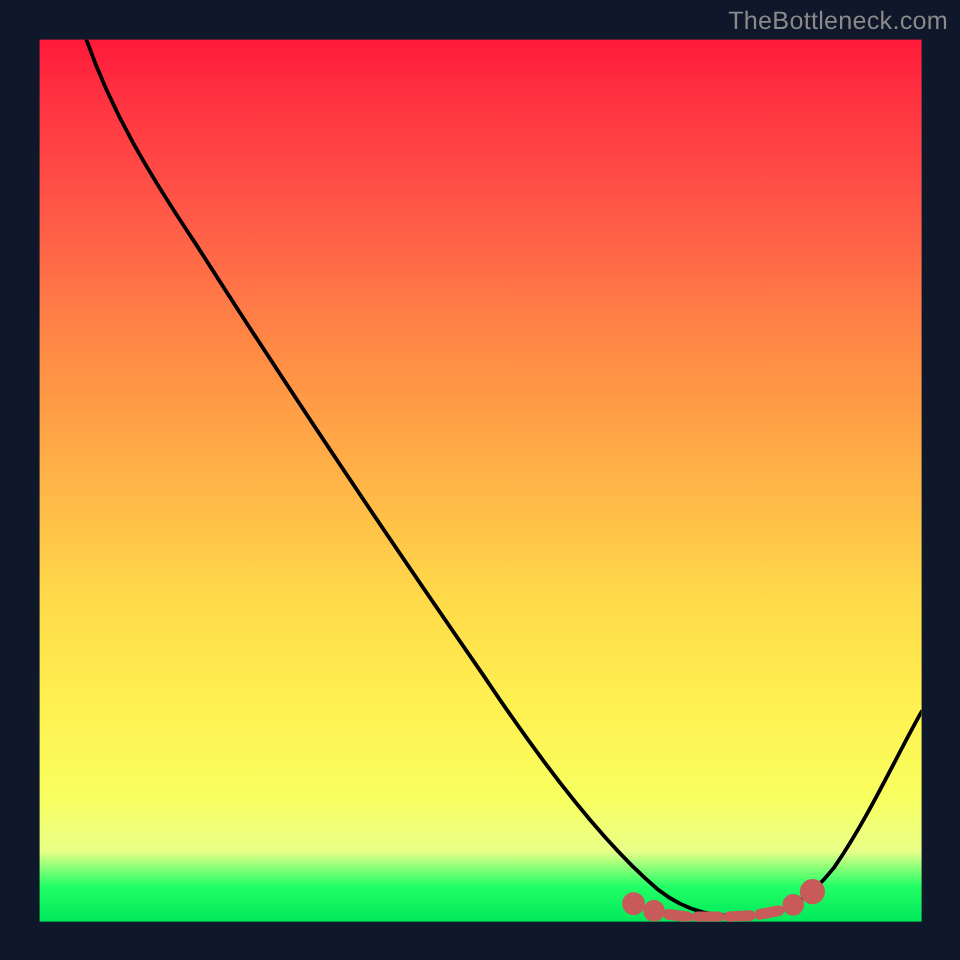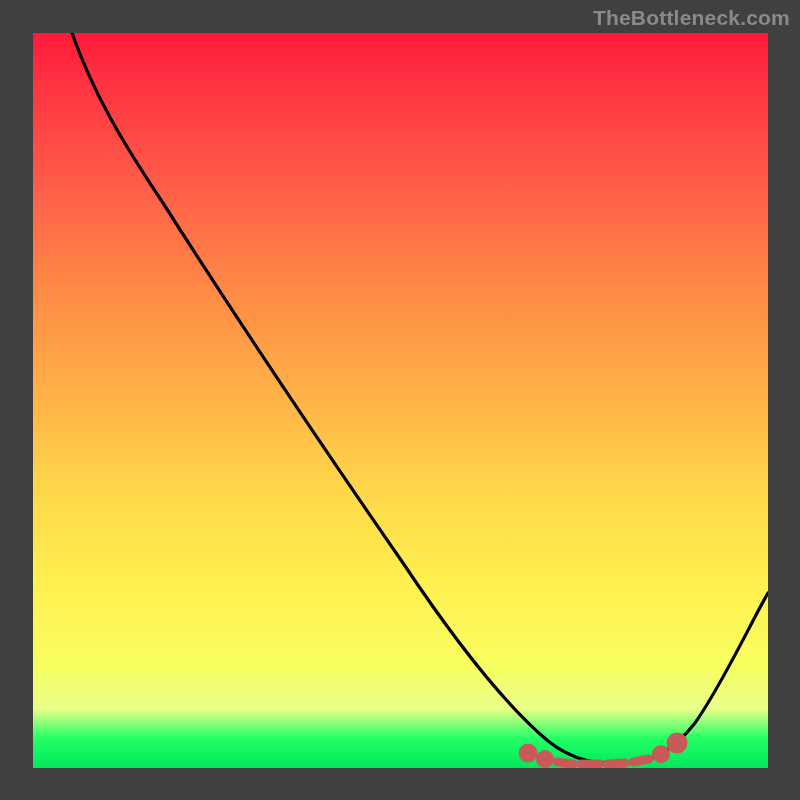--- a/index.html
+++ b/index.html
@@ -9,22 +9,21 @@
     height: 800px;
     background: #000;
     overflow: hidden;
   }
   .frame {
     position: absolute;
     left: 0;
     top: 0;
     width: 800px;
     height: 800px;
-    background: #404040;
-    font-weight: bold;
+    background: #0f172a;
   }
   .plot {
     position: absolute;
     left: 33px;
     top: 33px;
     width: 735px;
     height: 735px;
     background: linear-gradient(to bottom,
       #ff1a3a 0%,
       #ff3040 6%,

